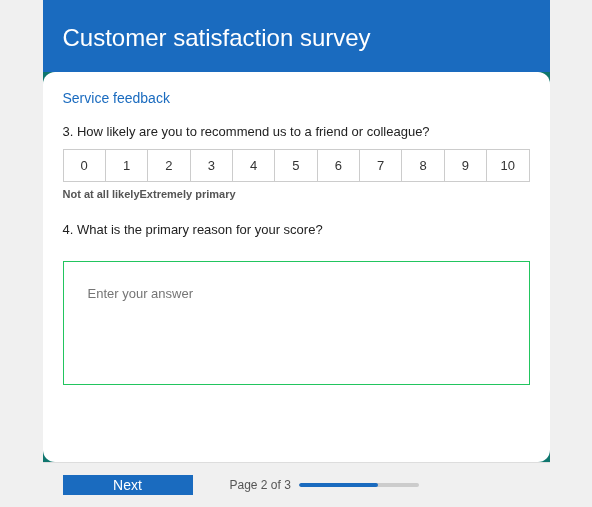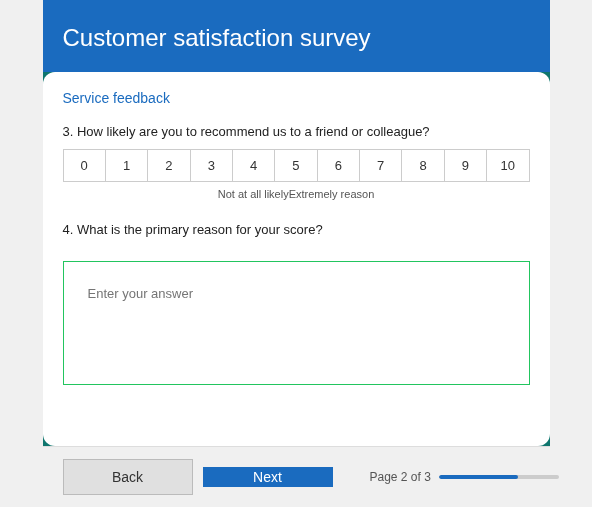--- a/index.html
+++ b/index.html
@@ -59,24 +59,25 @@
       border-right: 1px solid #ccc;
       cursor: pointer;
       user-select: none;
       background: #fff;
     }
     .rating-cell:last-child {
       border-right: none;
     }
     .rating-labels {
       display: flex;
-      justify-content: center;
+      justify-content: flex-start;
       font-size: 11px;
       color: #555;
       margin-bottom: 22px;
+      font-weight: bold;
     }
     .question-block {
       margin-bottom: 14px;
     }
     .text-area-wrapper {
       border: 1px solid #22c55e;
       padding: 24px;
       margin-top: 24px;
     }
     .text-area-wrapper textarea {
@@ -165,37 +166,36 @@
         <div class="rating-cell">4</div>
         <div class="rating-cell">5</div>
         <div class="rating-cell">6</div>
         <div class="rating-cell">7</div>
         <div class="rating-cell">8</div>
         <div class="rating-cell">9</div>
         <div class="rating-cell">10</div>
       </div>
       <div class="rating-labels">
         <span>Not at all likely</span>
-        <span>Extremely reason</span>
+        <span>Extremely primary</span>
       </div>
     </div>
 
     <div class="question-block">
       <div class="question">
         <span>4.</span>
         <span>What is the primary reason for your score?</span>
       </div>
       <div class="text-area-wrapper">
         <textarea placeholder="Enter your answer" style=""></textarea>
       </div>
     </div>
   </div>
 
   <div class="survey-footer">
-    <button class="btn-back">Back</button>
     <button class="btn-next">Next</button>
     <div class="page-indicator">
       <span class="page-indicator-text">Page 2 of 3</span>
       <div class="progress-bar-track">
         <div class="progress-bar-fill" style="width: 66%;"></div>
       </div>
     </div>
   </div>
 </div>
 

